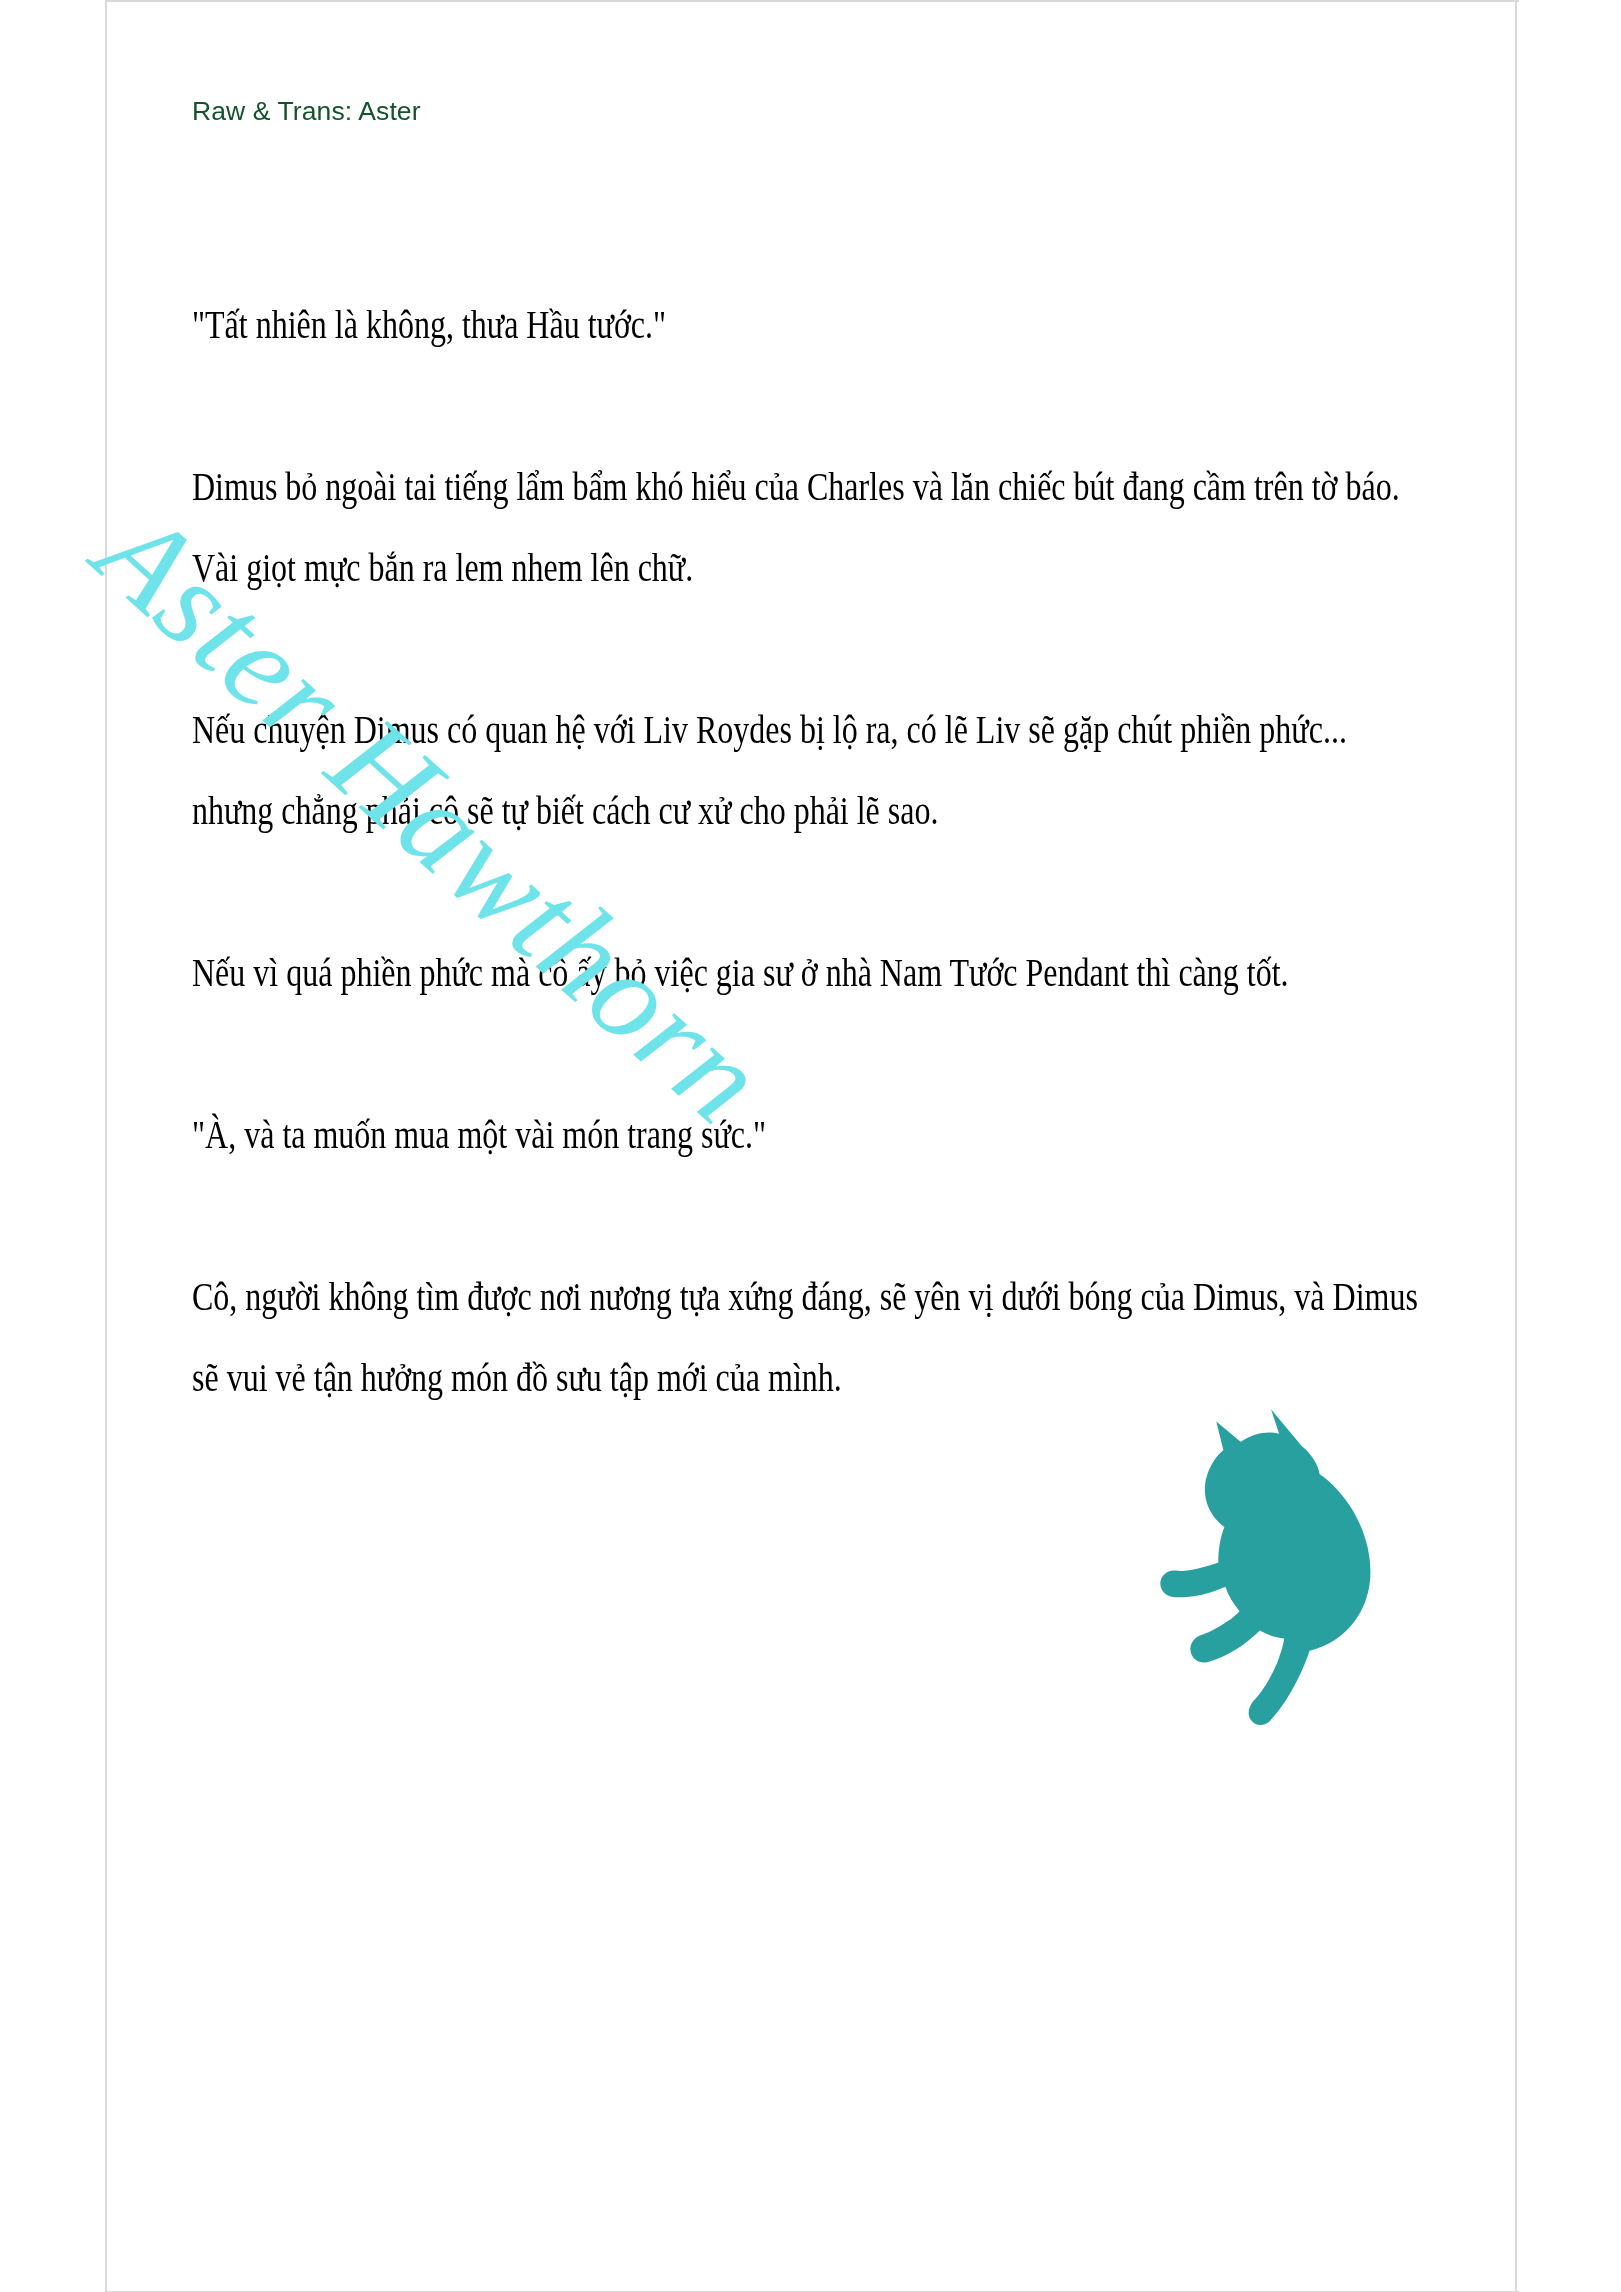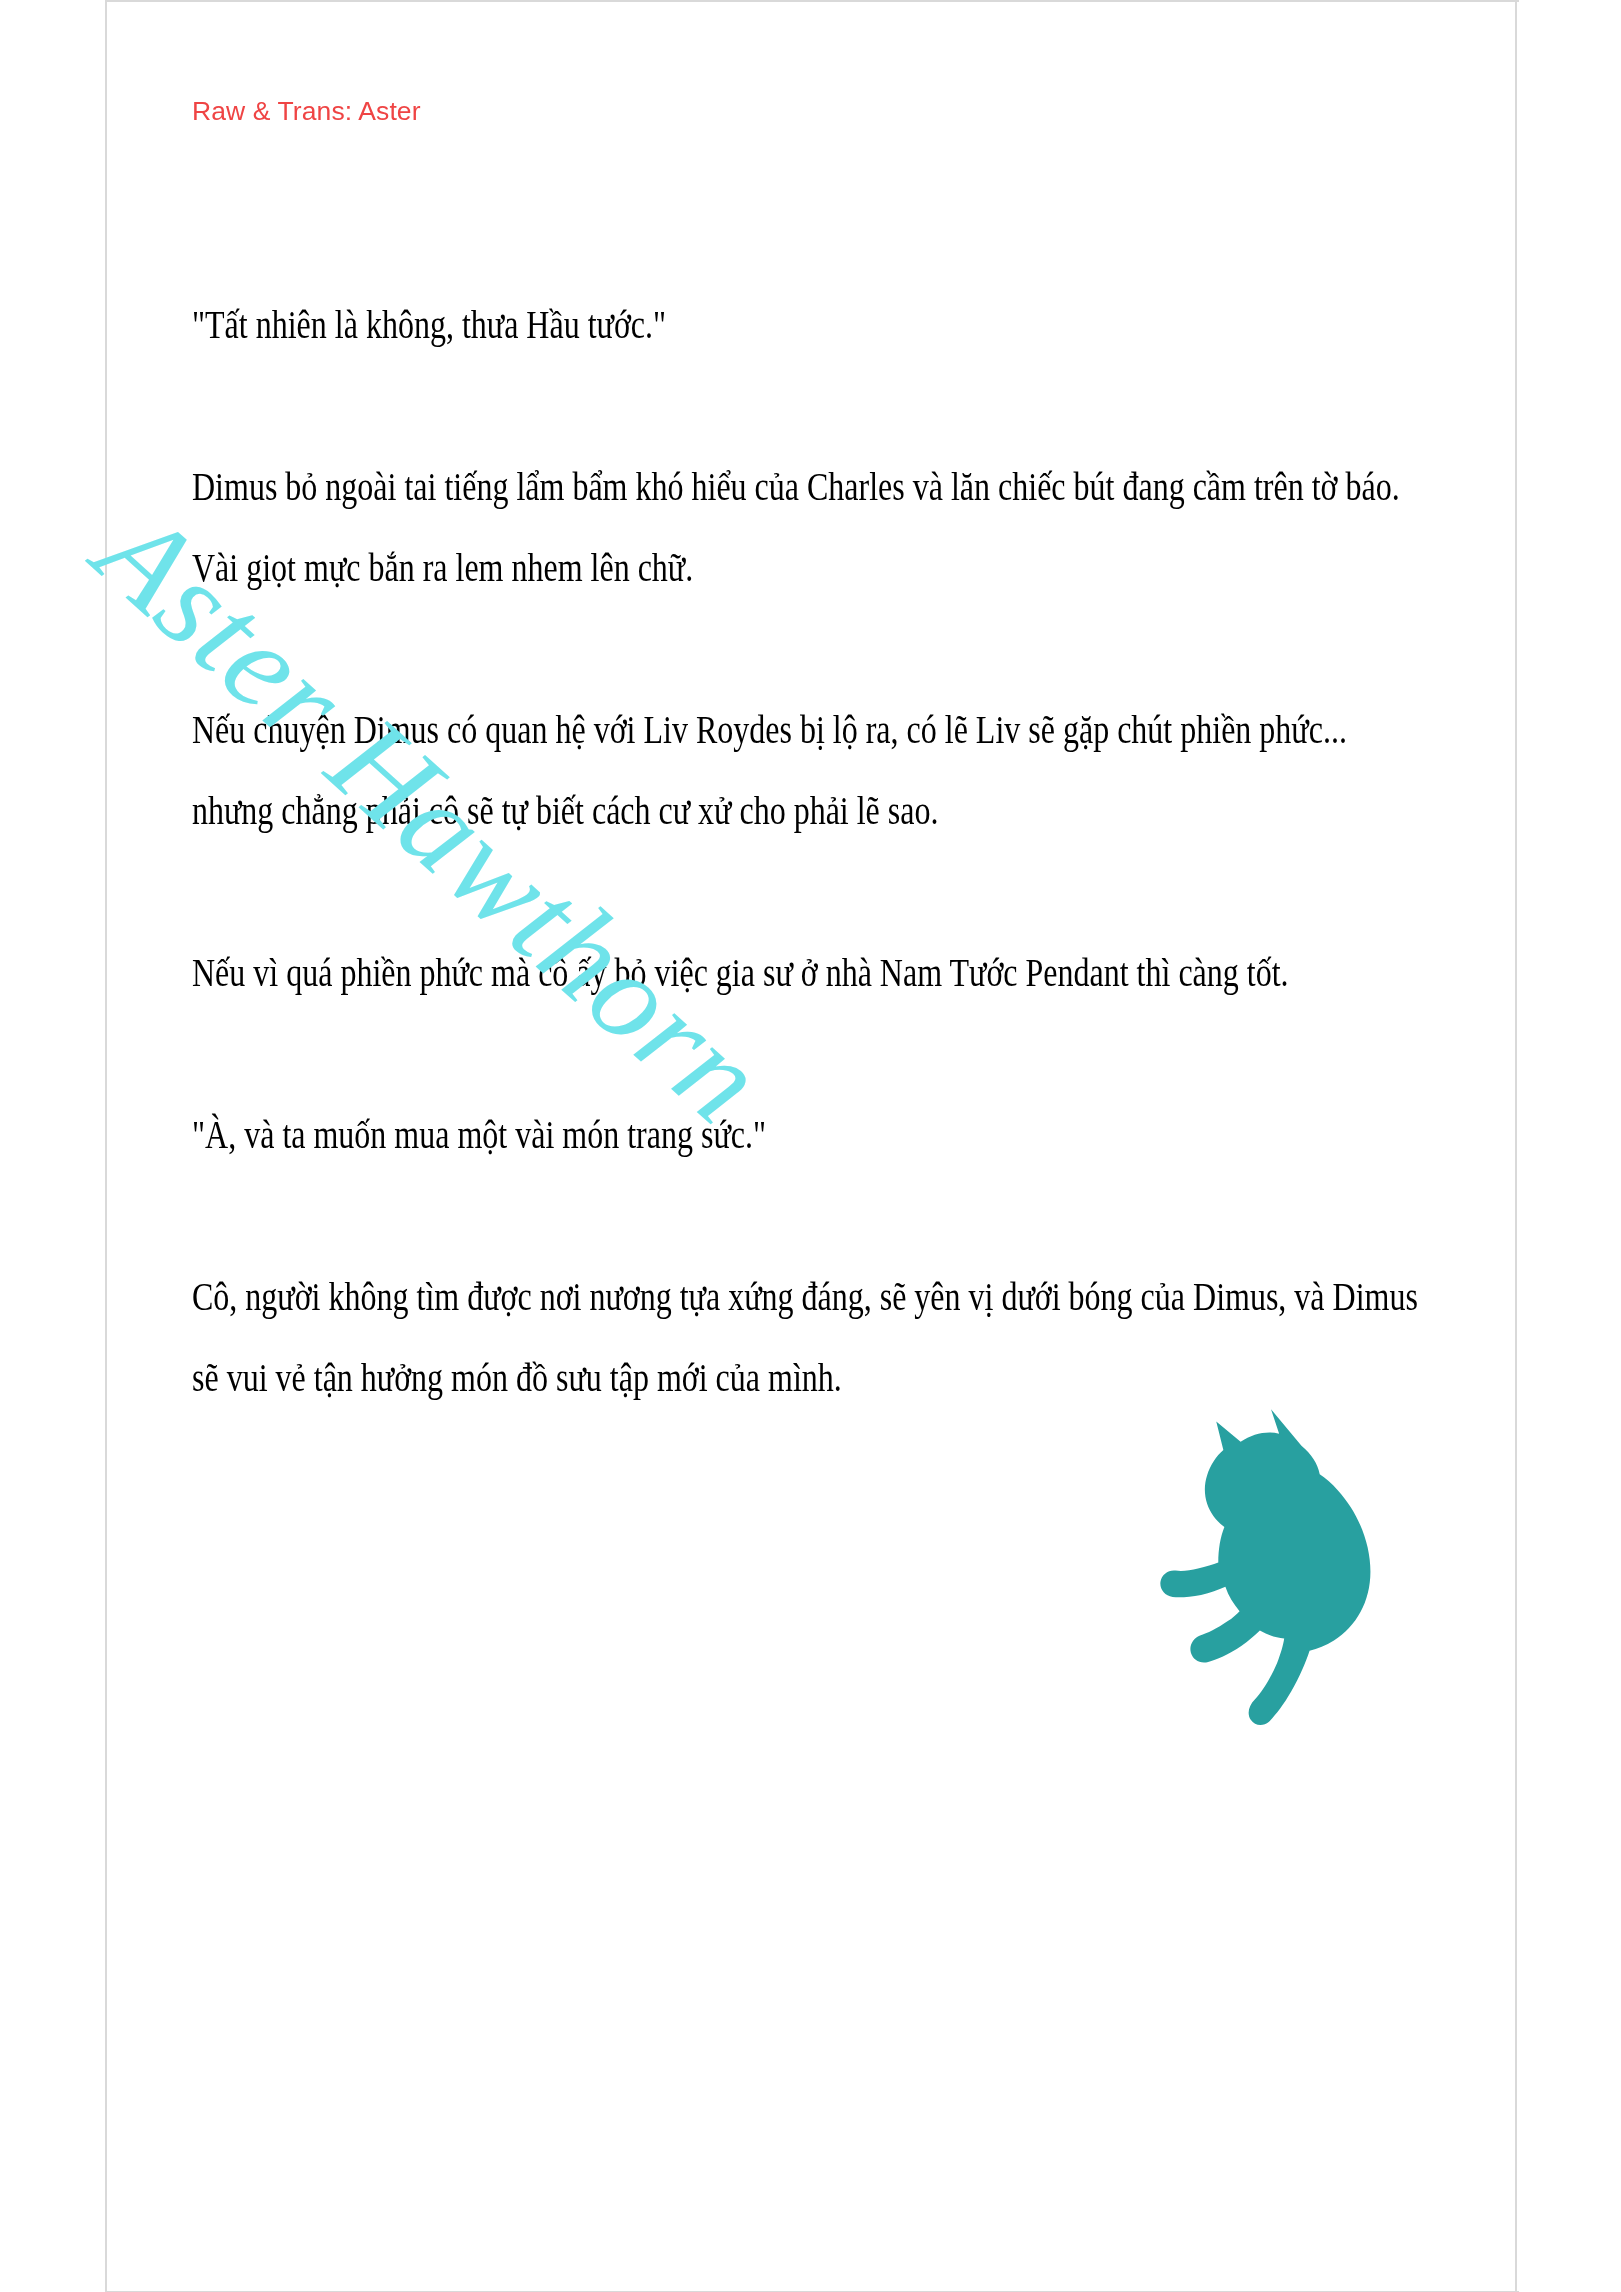--- a/index.html
+++ b/index.html
@@ -46,21 +46,21 @@
     background: #d9d9d9;
   }
 
   .doc-header {
     position: absolute;
     left: 192px;
     top: 96px;
     font-family: "Liberation Sans", "DejaVu Sans", sans-serif;
     font-size: 26.5px;
     line-height: 31px;
-    color: #ef4444;
+    color: #14532d;
     letter-spacing: 0.1px;
     white-space: nowrap;
   }
 
   .content {
     position: absolute;
     left: 192px;
     top: 284px;
     width: 1235px;
   }

